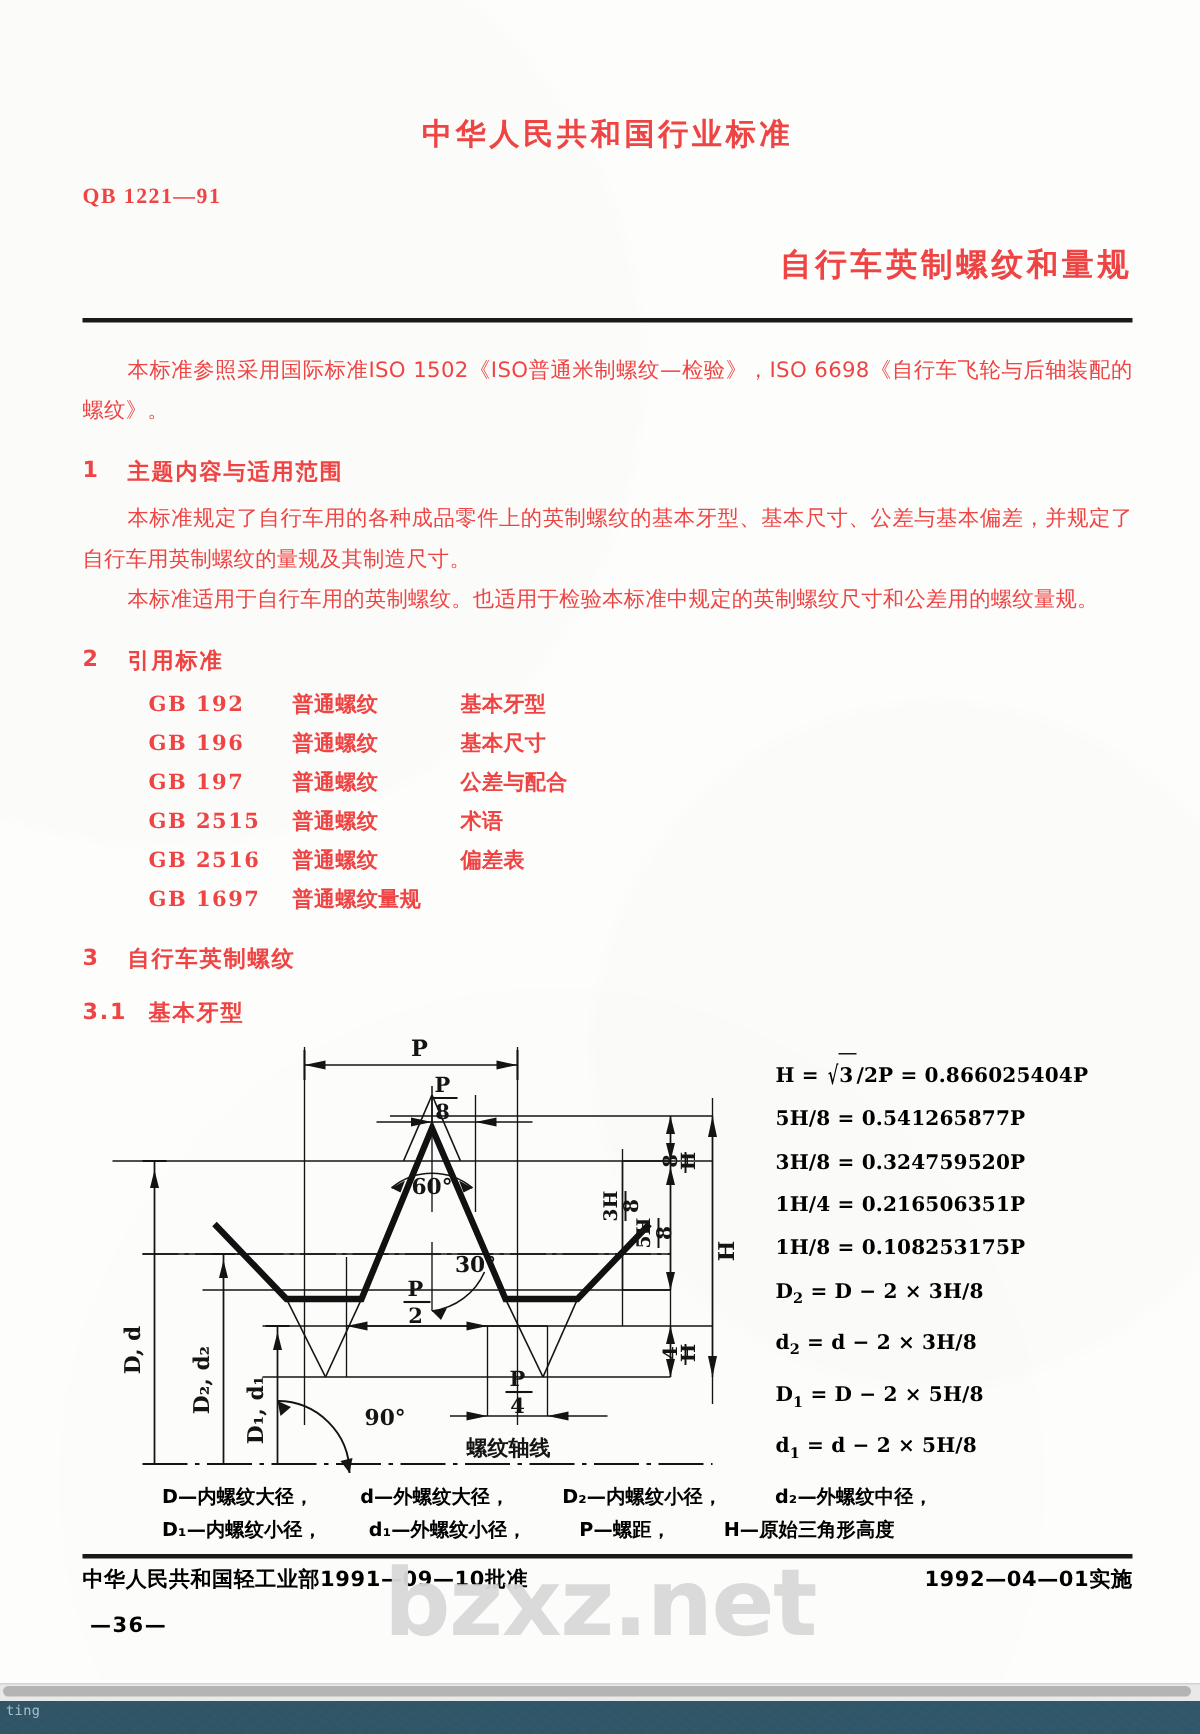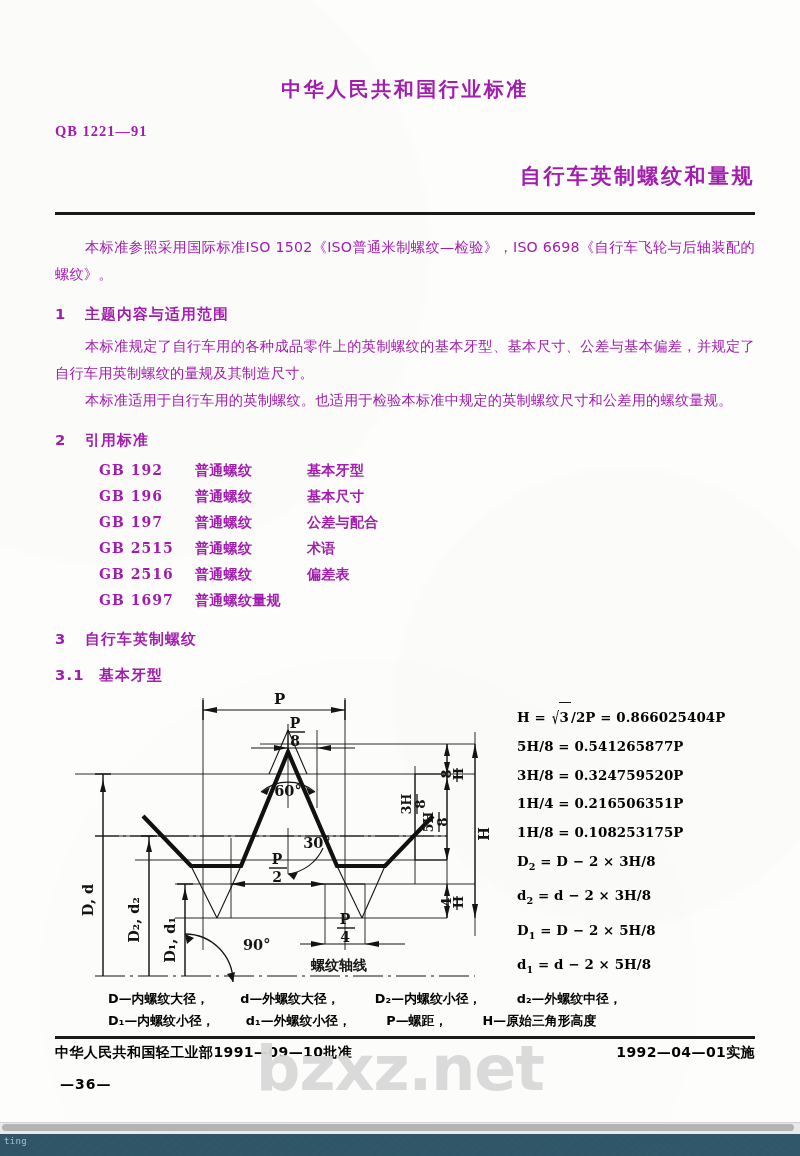--- a/index.html
+++ b/index.html
@@ -73,21 +73,21 @@
       radial-gradient(circle at 14% 22%, rgba(0,0,0,.018) 0 28%, transparent 29%),
       radial-gradient(circle at 78% 62%, rgba(0,0,0,.015) 0 24%, transparent 25%),
       radial-gradient(circle at 46% 88%, rgba(0,0,0,.012) 0 30%, transparent 31%);
   }
 
   .sheet {
     position: absolute;
     left: 55px;
     top: 0;
     width: 700px;
-    color: #a21caf;
+    color: #ef4444;
   }
 
   
   .doc-head-title {
     text-align: center;
     font-size: 20px;
     font-weight: bold;
     letter-spacing: 2.5px;
     margin-top: 76px;
     font-family: "DejaVu Sans", "Liberation Sans", sans-serif;

